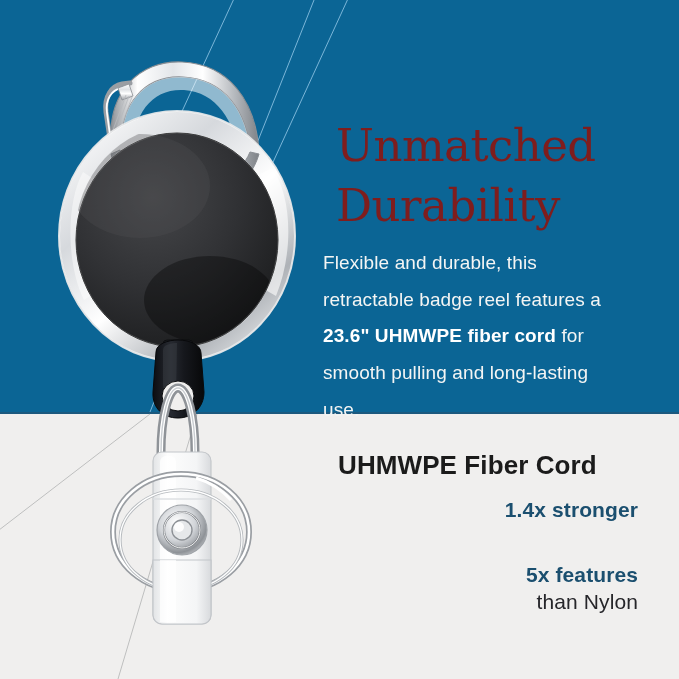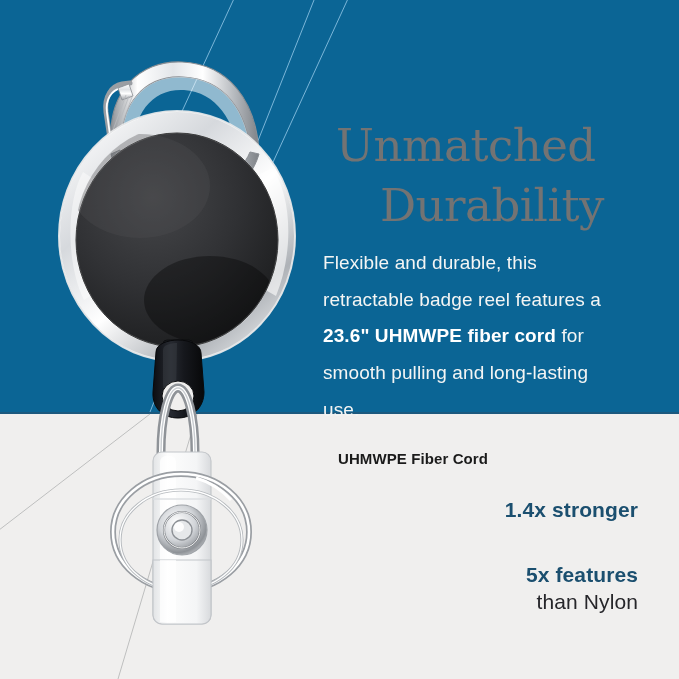--- a/index.html
+++ b/index.html
@@ -51,43 +51,43 @@
   
   .headline {
     position: absolute;
     left: 336px;
     top: 86px;
     width: 330px;
     font-family: "DejaVu Serif", "Liberation Serif", serif;
     font-size: 45px;
     line-height: 1.33;
     letter-spacing: -0.5px;
-    color: #737373;
+    color: #7f1d1d;
     font-weight: 400;
   }
-  .headline .l2 { display: block; margin-left: 44px; }
+  .headline .l2 { display: block; }
 
   .blurb {
     position: absolute;
     left: 323px;
     top: 226px;
     width: 300px;
     font-size: 19px;
     line-height: 1.93;
     color: #f4f5f4;
     letter-spacing: .1px;
   }
   .blurb b { font-weight: 700; color: #ffffff; }
 
   
   .spec-title {
     position: absolute;
     left: 338px;
     top: 450px;
-    font-size: 15px;
+    font-size: 26px;
     font-weight: 700;
     color: #1b1b1b;
     letter-spacing: .1px;
   }
   .stat {
     position: absolute;
     left: 338px;
     width: 300px;
     text-align: right;
   }

